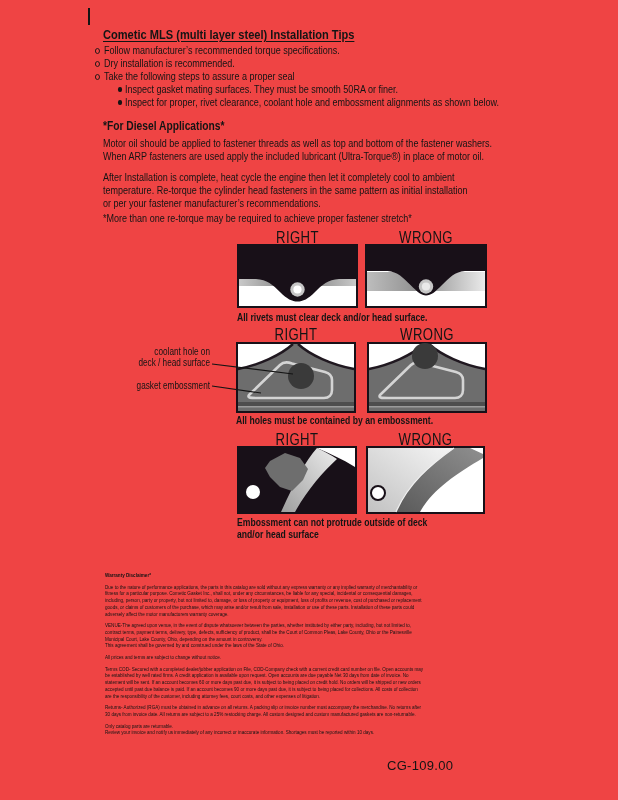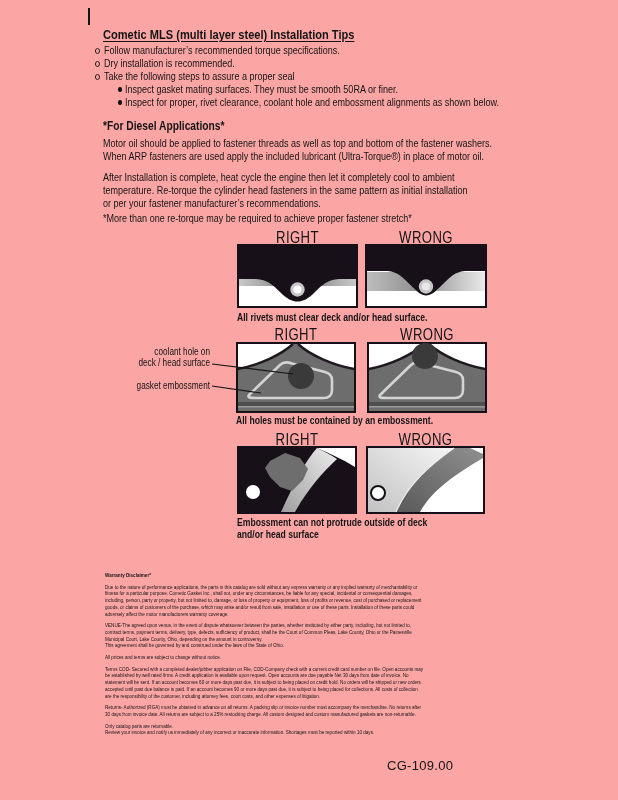--- a/index.html
+++ b/index.html
@@ -1,16 +1,16 @@
 <!DOCTYPE html>
 <html><head>
 <meta charset="utf-8">
 <style>
   html,body{margin:0;padding:0;background:#e8e8e8;}
-  #page{position:relative;width:618px;height:800px;background:#fca5a5;overflow:hidden;
+  #page{position:relative;width:618px;height:800px;background:#ef4444;overflow:hidden;
         font-family:"Liberation Sans","DejaVu Sans",sans-serif;color:#141414;}
   .abs{position:absolute;}
   .cond{transform:scaleX(0.82);transform-origin:0 0;}
   .cond-c{transform:scaleX(0.82);transform-origin:50% 0;}
   .cond-r{transform:scaleX(0.82);transform-origin:100% 0;}
   .prelines{white-space:pre-line;}
   #crop-mark{left:88px;top:8px;width:2px;height:17px;background:#141414;}
   #title{left:103px;top:27px;width:420px;font-size:13.5px;font-weight:bold;
          text-decoration:underline;text-underline-offset:2px;}
   #tips{left:95px;top:44px;width:540px;font-size:11px;line-height:13px;}

